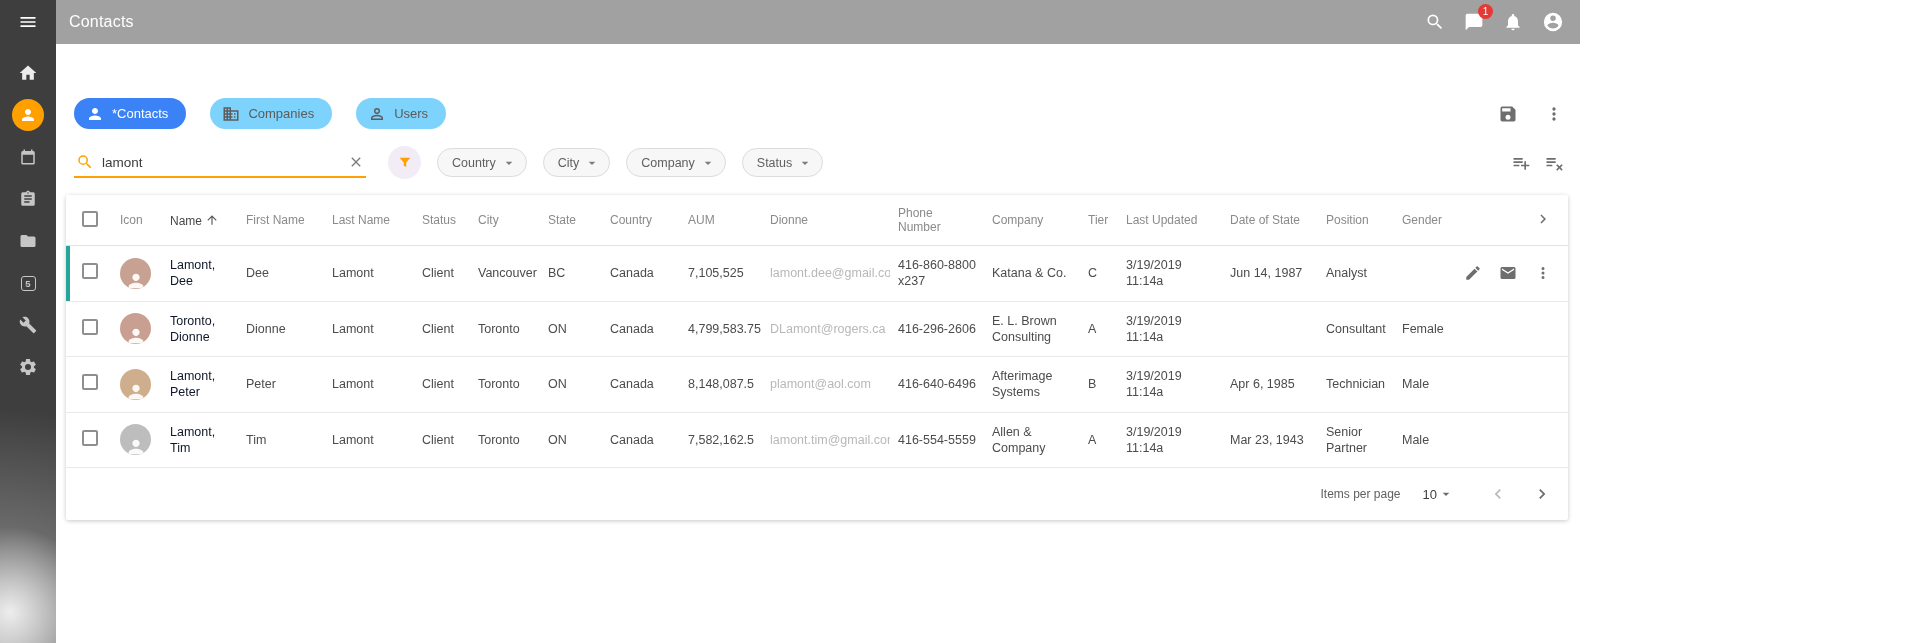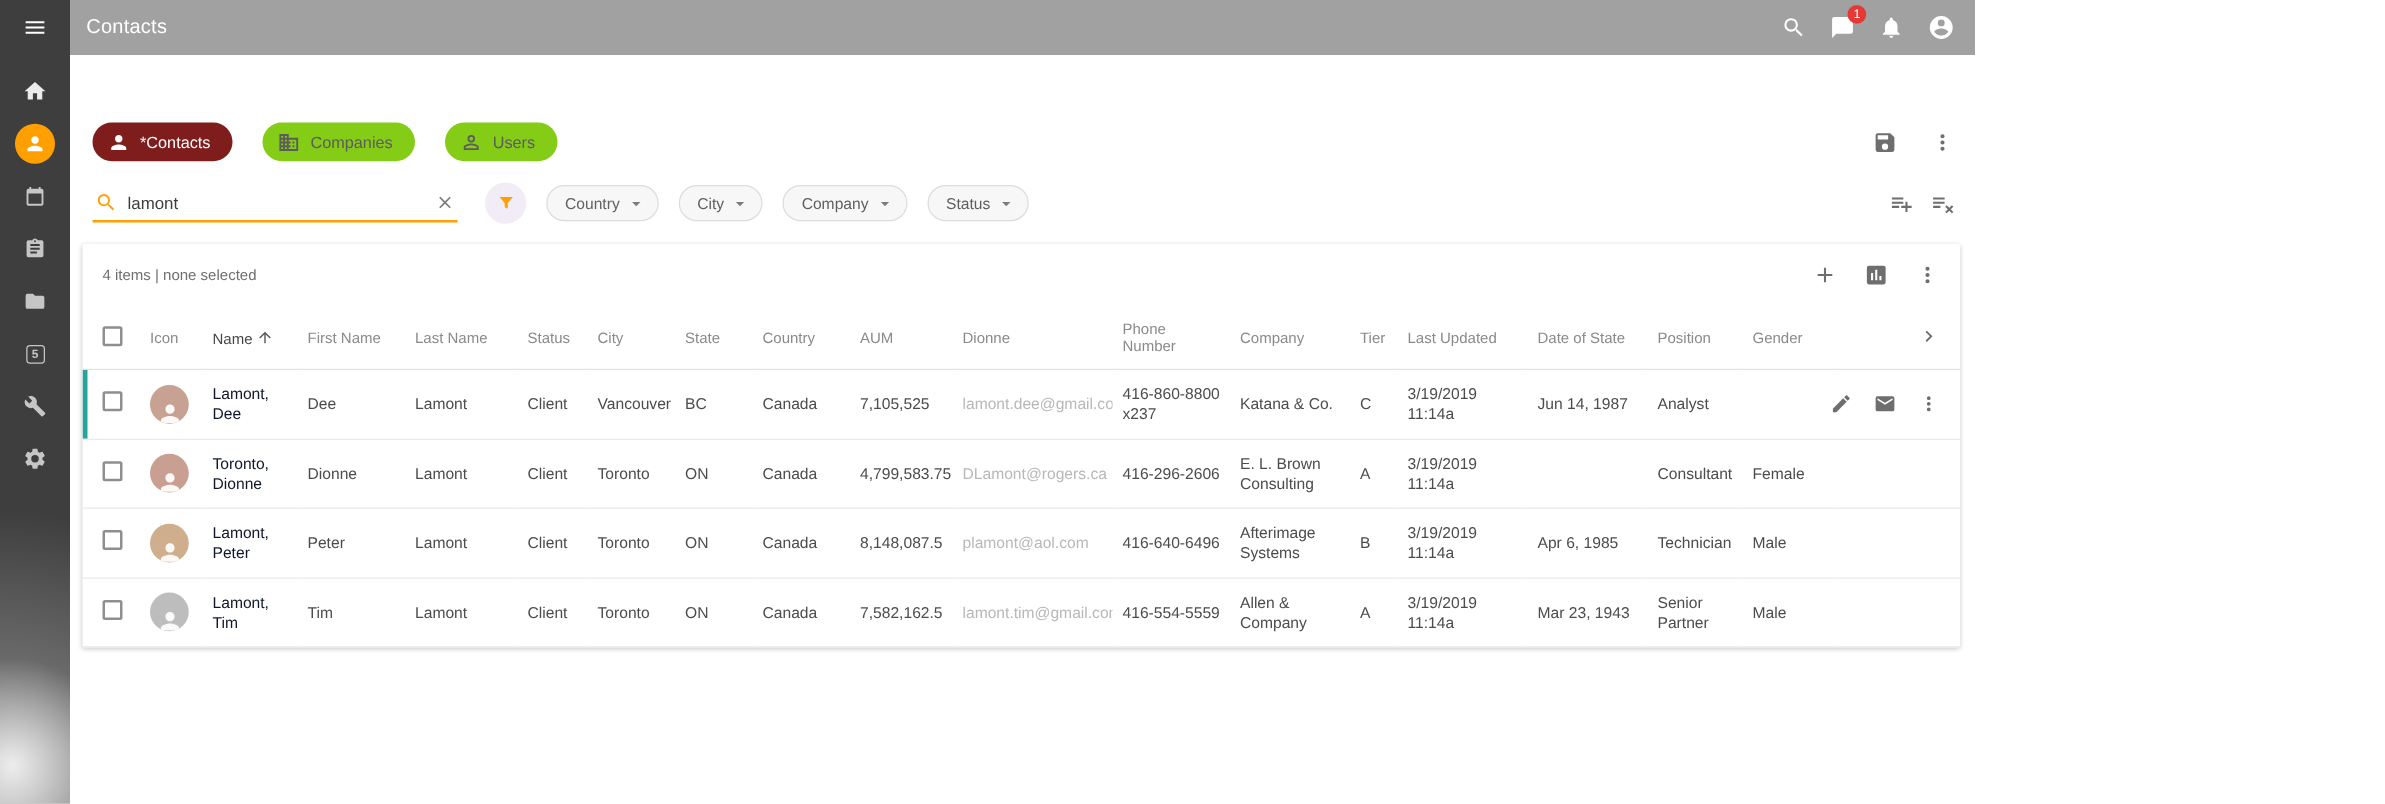--- a/index.html
+++ b/index.html
@@ -32,22 +32,22 @@
   .top-actions { margin-left:auto; display:flex; align-items:center; gap:19px; color:#fff; }
   .badge-holder { position:relative; display:flex; }
   .badge { position:absolute; top:-8px; right:-9px; background:#E53935; color:#fff; font-size:10px;
            min-width:15px; height:15px; border-radius:8px; display:flex; align-items:center; justify-content:center; padding:0 3px; }
 
   .content { flex:1; min-height:0; }
 
   
   .tabs-row { display:flex; align-items:center; margin:18px 16px 0 18px; }
   .chip { height:31px; border-radius:16px; display:inline-flex; align-items:center; gap:8px;
-          padding:0 18px 0 12px; font-size:13px; background:#84cc16; color:#5c5c5c; }
-  .chip.chip-active { background:#7f1d1d; color:#fff; }
+          padding:0 18px 0 12px; font-size:13px; background:#7dd3fc; color:#5c5c5c; }
+  .chip.chip-active { background:#3b82f6; color:#fff; }
   .chip + .chip { margin-left:24px; }
   .row-sp { flex:1; }
   .icon-btn { color:#6e6e6e; display:flex; align-items:center; justify-content:center; }
   .tabs-right { display:flex; align-items:center; gap:26px; color:#6e6e6e; }
 
   
   .search-row { display:flex; align-items:center; margin:17px 14px 0 18px; }
   .search-box { width:292px; display:flex; align-items:center; gap:8px; border-bottom:2px solid #FFA000; padding:6px 2px 5px 2px; }
   .search-box .s-ic { color:#FFA000; }
   .search-box input { border:0; outline:none; flex:1; min-width:0; font-size:13.5px; color:#3c3c3c; background:transparent; font-family:inherit; }
@@ -351,40 +351,20 @@
             </button>
           <button class="icon-btn">
               <svg class="ic i20">
                 <use href="#i-listx"></use>
               </svg>
             </button>
         </div>
       </div>
 
       <section class="card">
-        <div class="card-head">
-          <span class="summary">4 items | none selected</span>
-          <div class="card-actions">
-            <button class="icon-btn">
-                <svg class="ic i20">
-                  <use href="#i-plus"></use>
-                </svg>
-              </button>
-            <button class="icon-btn">
-                <svg class="ic i20">
-                  <use href="#i-chart"></use>
-                </svg>
-              </button>
-            <button class="icon-btn">
-                <svg class="ic i20">
-                  <use href="#i-dots"></use>
-                </svg>
-              </button>
-          </div>
-        </div>
 
         <table>
           <colgroup>
             <col style="width:46px">
               <col style="width:50px">
               <col style="width:76px">
               <col style="width:86px">
             <col style="width:90px">
               <col style="width:56px">
               <col style="width:70px">
@@ -553,17 +533,36 @@
               <td>A</td>
               <td>3/19/2019 11:14a</td>
               <td>Mar 23, 1943</td>
               <td>Senior Partner</td>
               <td>Male</td>
               <td></td>
             </tr>
           </tbody>
         </table>
 
+        <div class="card-foot">
+          <span>Items per page</span>
+          <button class="page-size">
+            <span>10</span>
+            <svg class="ic i16 caret">
+                <use href="#i-caret"></use>
+              </svg>
+          </button>
+          <button class="pg disabled">
+              <svg class="ic i20">
+                <use href="#i-chev-l"></use>
+              </svg>
+            </button>
+          <button class="pg">
+              <svg class="ic i20">
+                <use href="#i-chev-r"></use>
+              </svg>
+            </button>
+        </div>
       </section>
 
     </div>
   </div>
 </div>
 
 </body></html>

